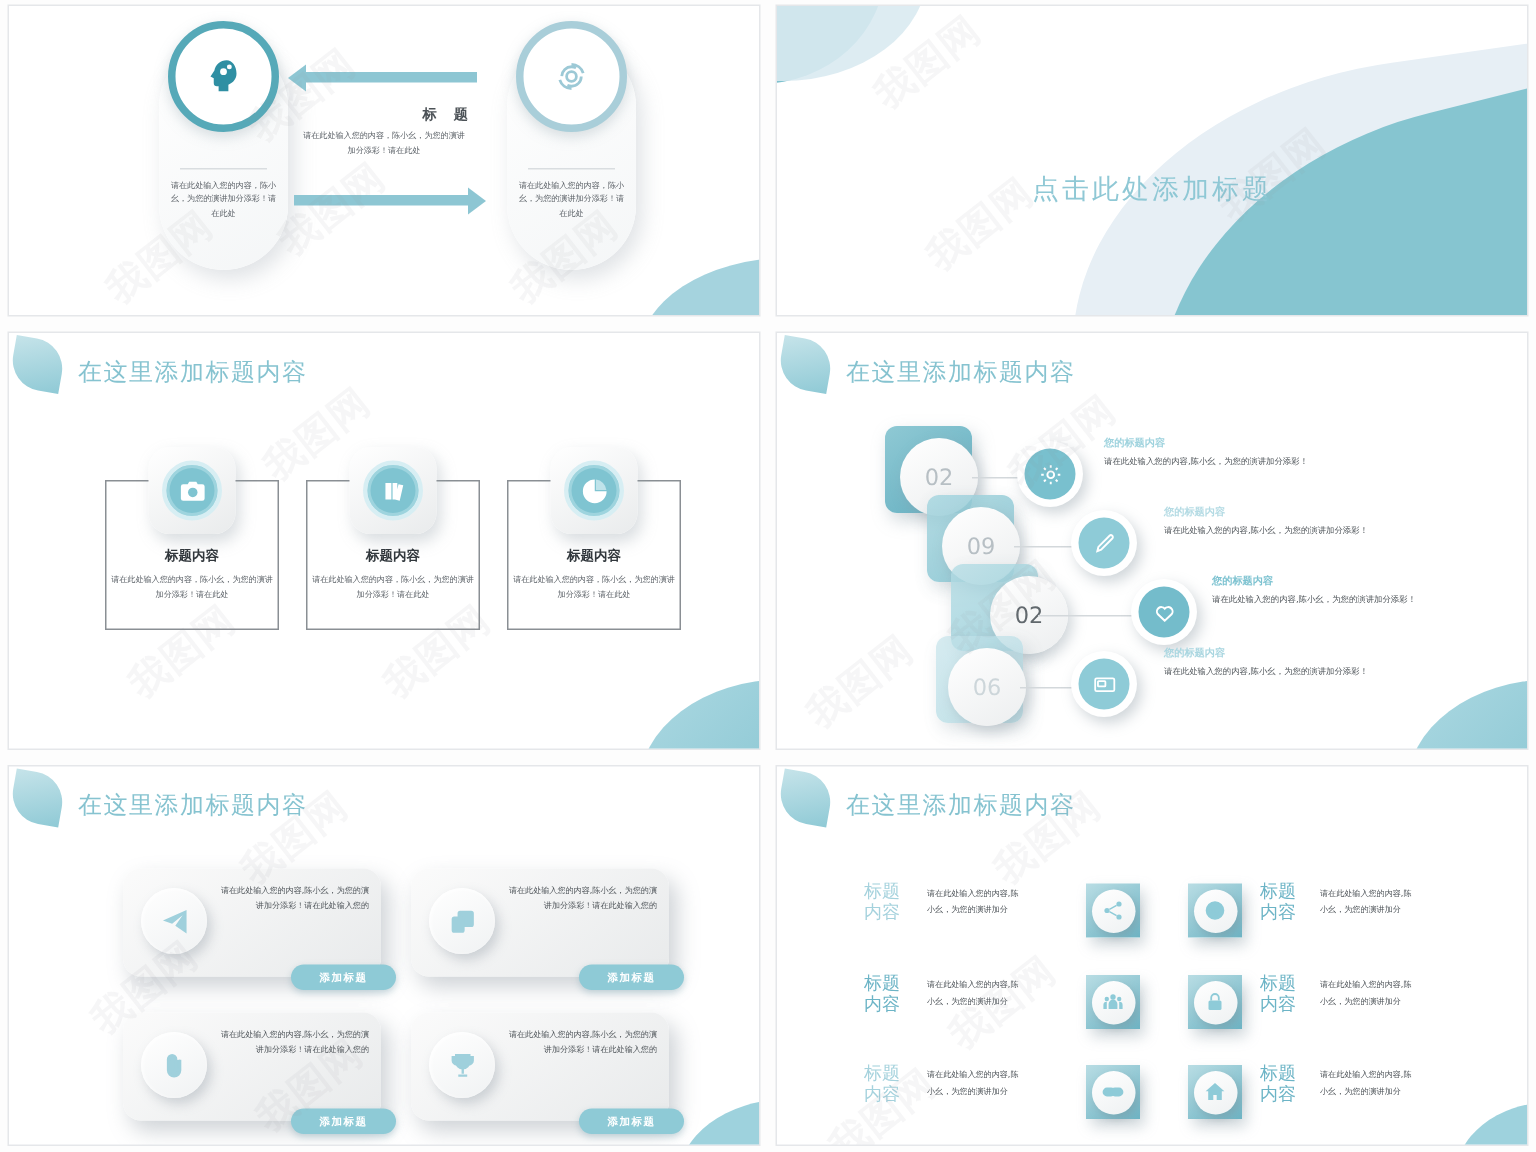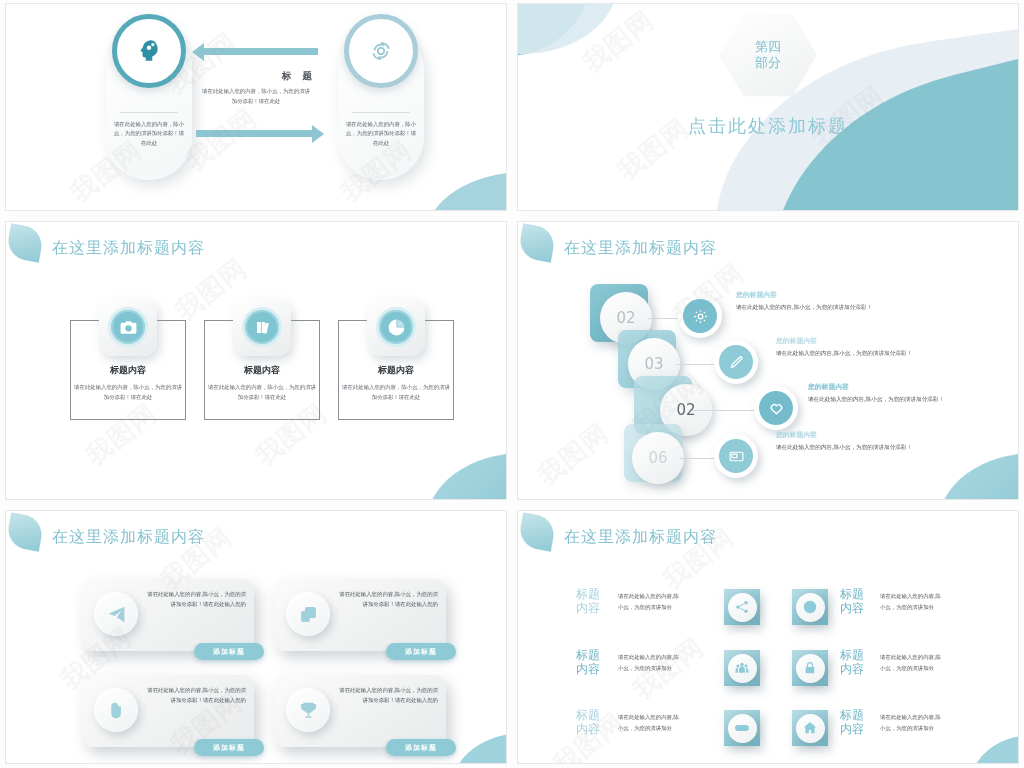--- a/index.html
+++ b/index.html
@@ -382,28 +382,20 @@
       <span style="left:330px; top:150px;">我图网</span>
     </div>
   </div>
 
   <div class="slide s-tr">
     <div class="blob-tl"></div>
     <div class="blob-tl2"></div>
     <div class="wave-a"></div>
     <div class="wave-b"></div>
 
-    <div class="hexagon">
-      <div class="hex-shape">
-        <div class="hex-text">
-          <div>第四</div>
-          <div>部分</div>
-        </div>
-      </div>
-    </div>
 
     <div class="sec-title">点击此处添加标题</div>
 
     <div class="wm">
       <span style="left:60px; top:20px;">我图网</span>
       <span style="left:95px; top:128px;">我图网</span>
       <span style="left:290px; top:95px;">我图网</span>
     </div>
   </div>
 
@@ -467,21 +459,21 @@
         <svg viewBox="0 0 24 24" fill="none" stroke="#ffffff" stroke-width="1.8">
           <circle cx="12" cy="12" r="3.2"></circle>
           <path d="M12 3v2.4M12 18.6V21M3 12h2.4M18.6 12H21M5.6 5.6l1.7 1.7M16.7 16.7l1.7 1.7M18.4 5.6l-1.7 1.7M7.3 16.7l-1.7 1.7"></path>
         </svg>
       </div>
     </div>
     <div class="st-h" style="left:218px; top:68px; color:#9fd3de;">您的标题内容</div>
     <div class="st-p" style="left:218px; top:82px;">请在此处输入您的内容,陈小幺，为您的演讲加分添彩！</div>
 
     <div class="step-sq" style="left:100px; top:108px; background:linear-gradient(145deg,#a8d6df,#7dbfcd); opacity:.85;"></div>
-    <div class="step-num" style="left:110px; top:116px;">03</div>
+    <div class="step-num" style="left:110px; top:116px;">09</div>
     <div class="connector" style="left:158px; top:142px; width:40px;"></div>
     <div class="step-circ" style="left:196px; top:118px;">
       <div class="inner" style="background:#8ecbd7;">
         <svg viewBox="0 0 24 24" fill="none" stroke="#ffffff" stroke-width="1.8">
           <path d="M5 19l1-4L16.5 4.5a1.8 1.8 0 0 1 2.6 2.6L8.6 17.6z"></path>
         </svg>
       </div>
     </div>
     <div class="st-h" style="left:258px; top:114px; color:#b4dbe4;">您的标题内容</div>
     <div class="st-p" style="left:258px; top:128px;">请在此处输入您的内容,陈小幺，为您的演讲加分添彩！</div>

